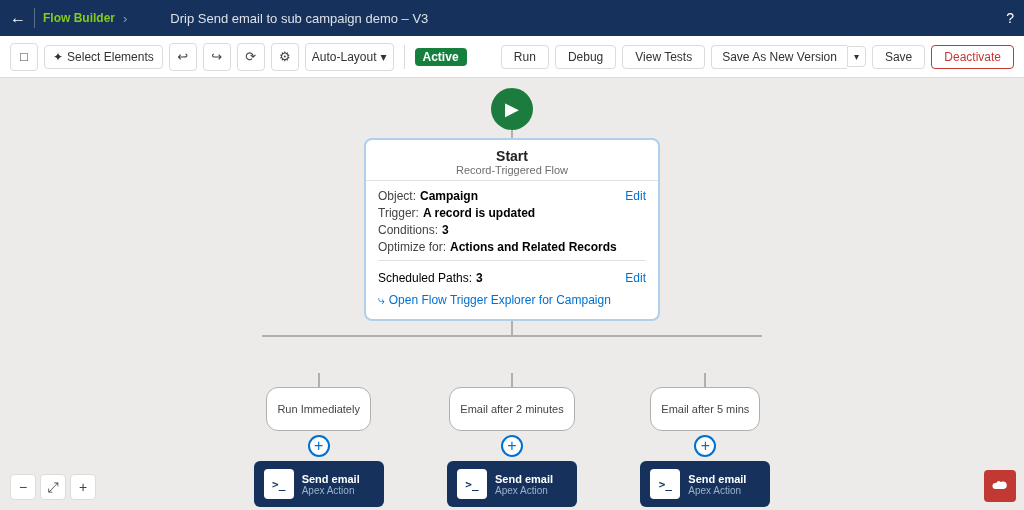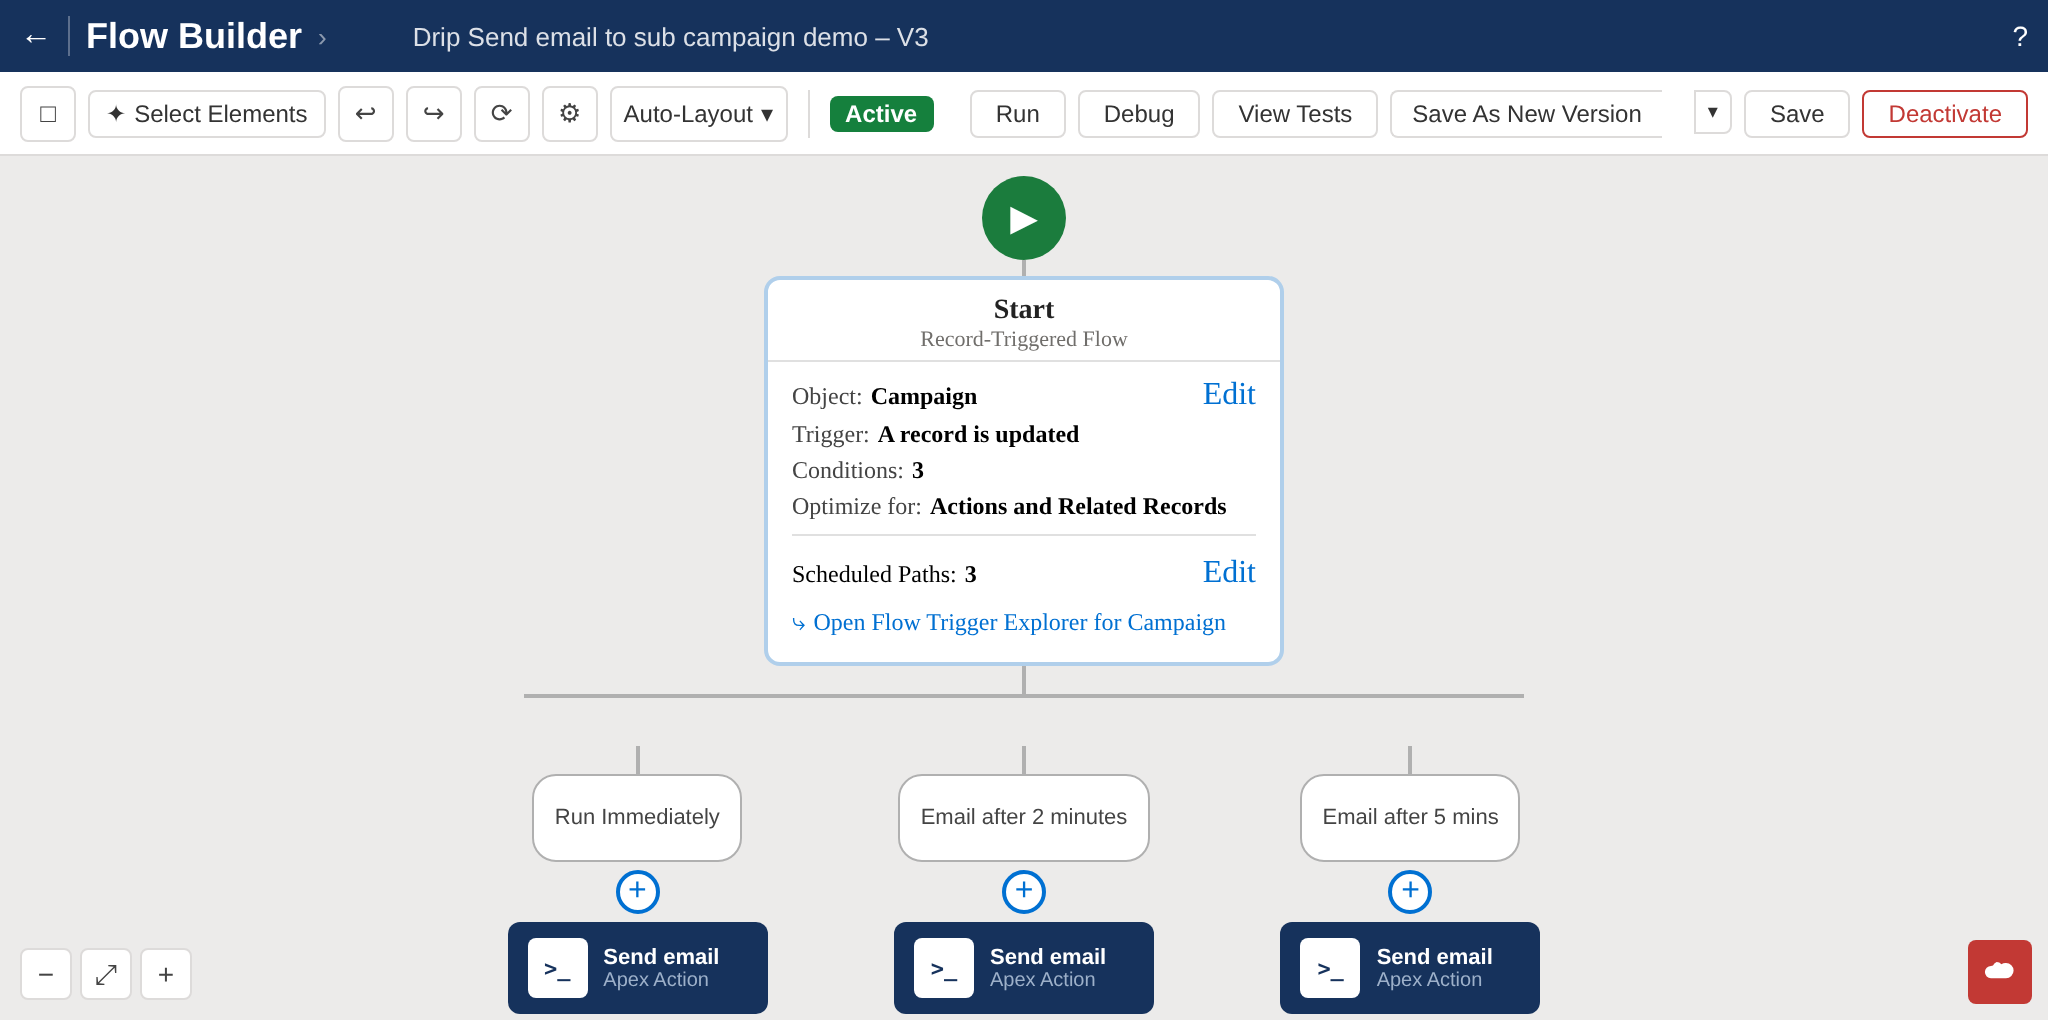--- a/index.html
+++ b/index.html
@@ -10,21 +10,21 @@
       background: #16325c;
       color: white;
       height: 36px;
       display: flex;
       align-items: center;
       padding: 0 10px;
       gap: 8px;
     }
     .nav-back { color: white; font-size: 16px; cursor: pointer; }
     .nav-divider { width: 1px; height: 20px; background: rgba(255,255,255,0.3); }
-    .nav-title { font-size: 18px; font-weight: 600; color: #ffffff; }
+    .nav-title { font-size: 12px; font-weight: 600; color: #84cc16; }
     .nav-subtitle { font-size: 13px; color: rgba(255,255,255,0.85); margin-left: 35px; }
     .nav-help { margin-left: auto; color: white; font-size: 14px; cursor: pointer; }
 
     
     .toolbar {
       background: white;
       height: 42px;
       display: flex;
       align-items: center;
       padding: 0 10px;
@@ -93,22 +93,22 @@
       border: 1px solid #c23934;
       border-radius: 4px;
       padding: 4px 12px;
       cursor: pointer;
       font-size: 12px;
       color: #c23934;
       font-weight: 500;
     }
     .btn-save-new {
       display: flex;
-      align-items: flex-start;
-      gap: 16px;
+      align-items: center;
+      gap: 0;
     }
     .btn-save-new-main {
       background: white;
       border: 1px solid #dddbda;
       border-right: none;
       border-radius: 4px 0 0 4px;
       padding: 4px 10px;
       cursor: pointer;
       font-size: 12px;
       color: #333;
@@ -144,39 +144,38 @@
       font-size: 18px;
       cursor: pointer;
       z-index: 10;
       position: relative;
     }
 
     .start-node {
       background: white;
       border: 2px solid #b0cfeb;
       border-radius: 8px;
-      width: 260px;
+      width: 296px;
       margin-top: -2px;
       position: relative;
       z-index: 5;
-      font-family: Liberation Serif, serif;
     }
 
     .start-node-header {
       text-align: center;
       padding: 8px 12px 4px;
       border-bottom: 1px solid #e0e0e0;
     }
     .start-node-title { font-size: 14px; font-weight: 600; color: #222; }
     .start-node-subtitle { font-size: 11px; color: #706e6b; }
 
     .start-node-body { padding: 8px 12px; }
     .start-node-row { display: flex; justify-content: space-between; align-items: baseline; margin-bottom: 3px; font-size: 12px; }
     .start-node-label { color: #444; }
-    .edit-link { color: #0070d2; font-size: 16px; cursor: pointer; }
+    .edit-link { color: #0070d2; font-size: 12px; cursor: pointer; }
 
     .start-node-divider { border: none; border-top: 1px solid #e0e0e0; margin: 6px 0; }
 
     .scheduled-row { display: flex; justify-content: space-between; align-items: center; padding: 4px 0; font-size: 12px; }
     .open-explorer-link { color: #0070d2; font-size: 12px; cursor: pointer; display: flex; align-items: center; gap: 4px; padding: 4px 0; }
 
     
     .connector-line {
       width: 2px;
       background: #b0b0b0;

